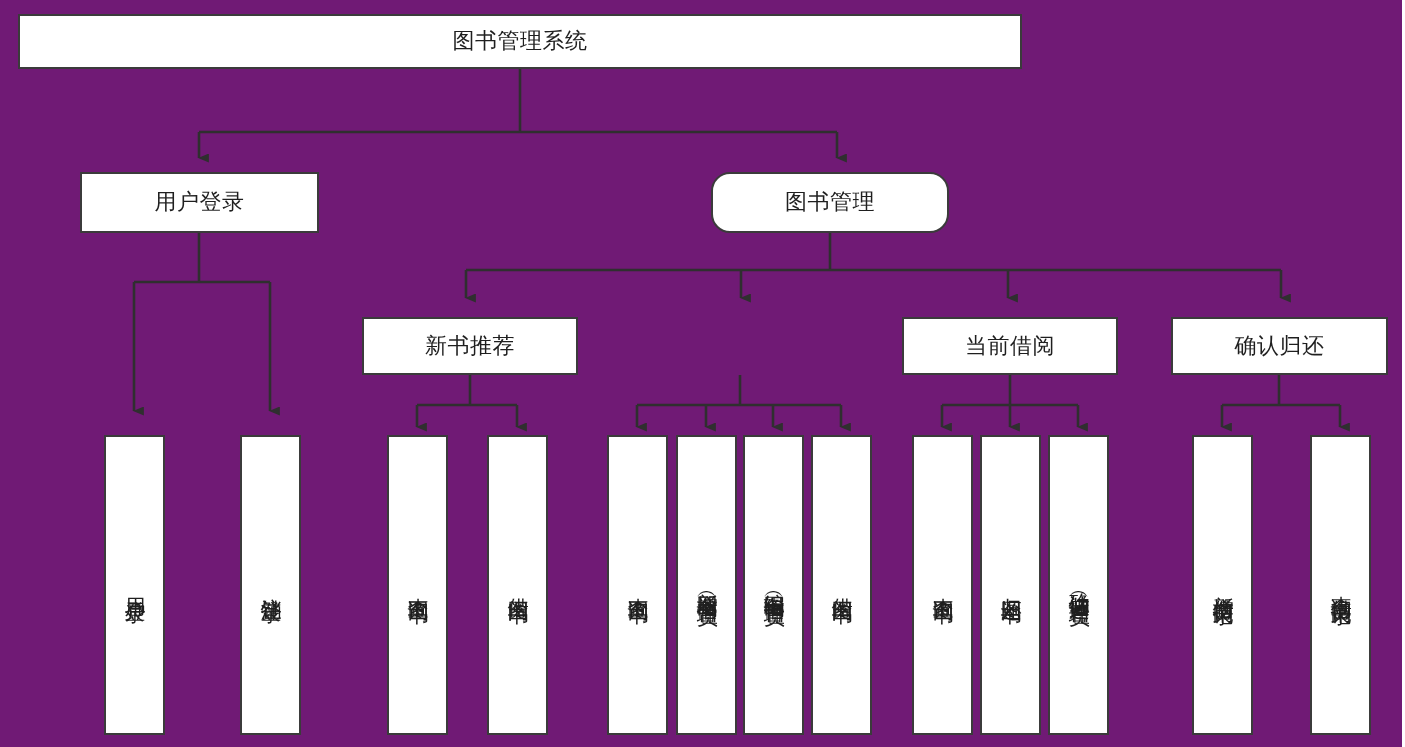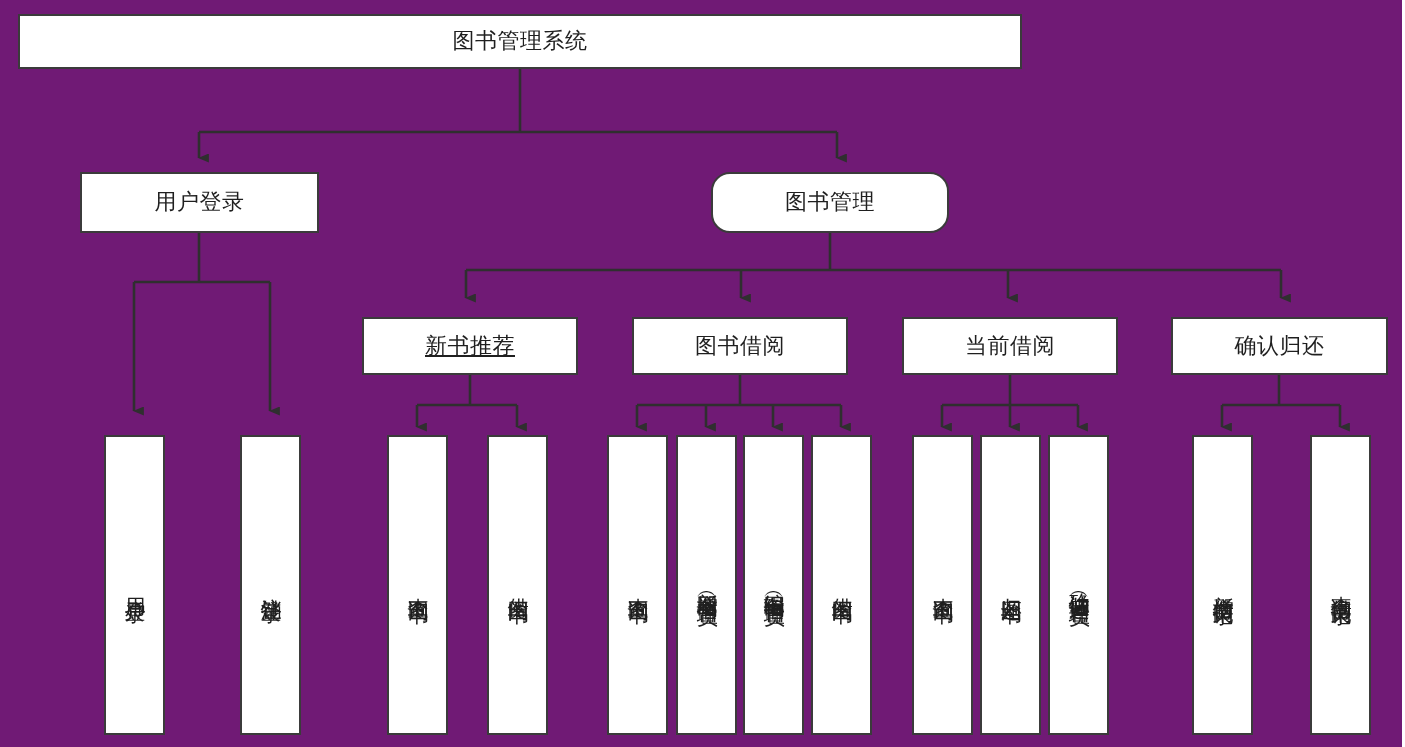--- a/index.html
+++ b/index.html
@@ -124,25 +124,22 @@
     <span class="label">图书管理系统</span>
   </div>
 
   <div class="node horiz" style="left:80px; top:172px; width:239px; height:61px;">
     <span class="label">用户登录</span>
   </div>
   <div class="node horiz" style="left:711px; top:172px; width:238px; height:61px;border-radius:19px;">
     <span class="label">图书管理</span>
   </div>
 
-  <div class="node horiz" style="left:362px; top:317px; width:216px; height:58px;text-decoration:underline;">
+  <div class="node horiz" style="left:362px; top:317px; width:216px; height:58px;">
     <span class="label">新书推荐</span>
-  </div>
-  <div class="node horiz" style="left:632px; top:317px; width:216px; height:58px;">
-    <span class="label">图书借阅</span>
   </div>
   <div class="node horiz" style="left:902px; top:317px; width:216px; height:58px;">
     <span class="label">当前借阅</span>
   </div>
   <div class="node horiz" style="left:1171px; top:317px; width:217px; height:58px;">
     <span class="label">确认归还</span>
   </div>
 
   <div class="node vert" style="left:104px; top:435px; width:61px; height:300px;">
     <span class="label">用户登录</span>

